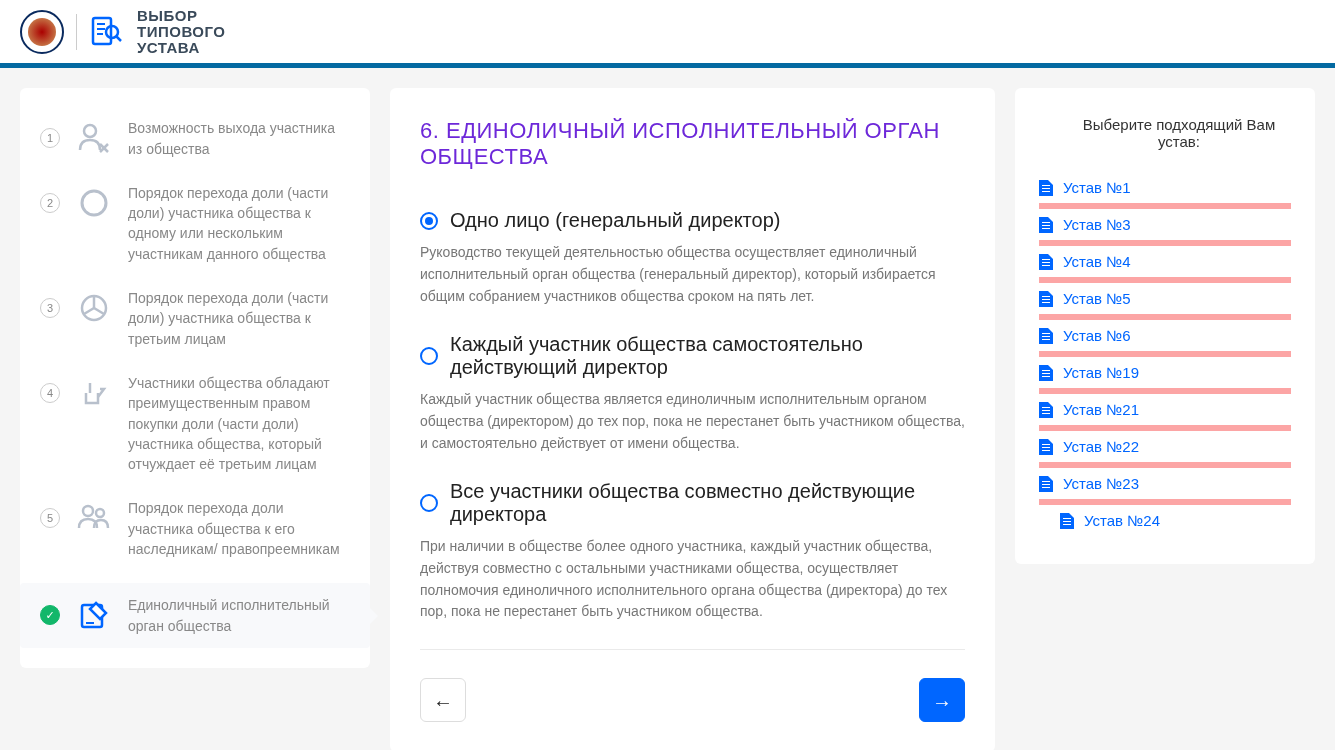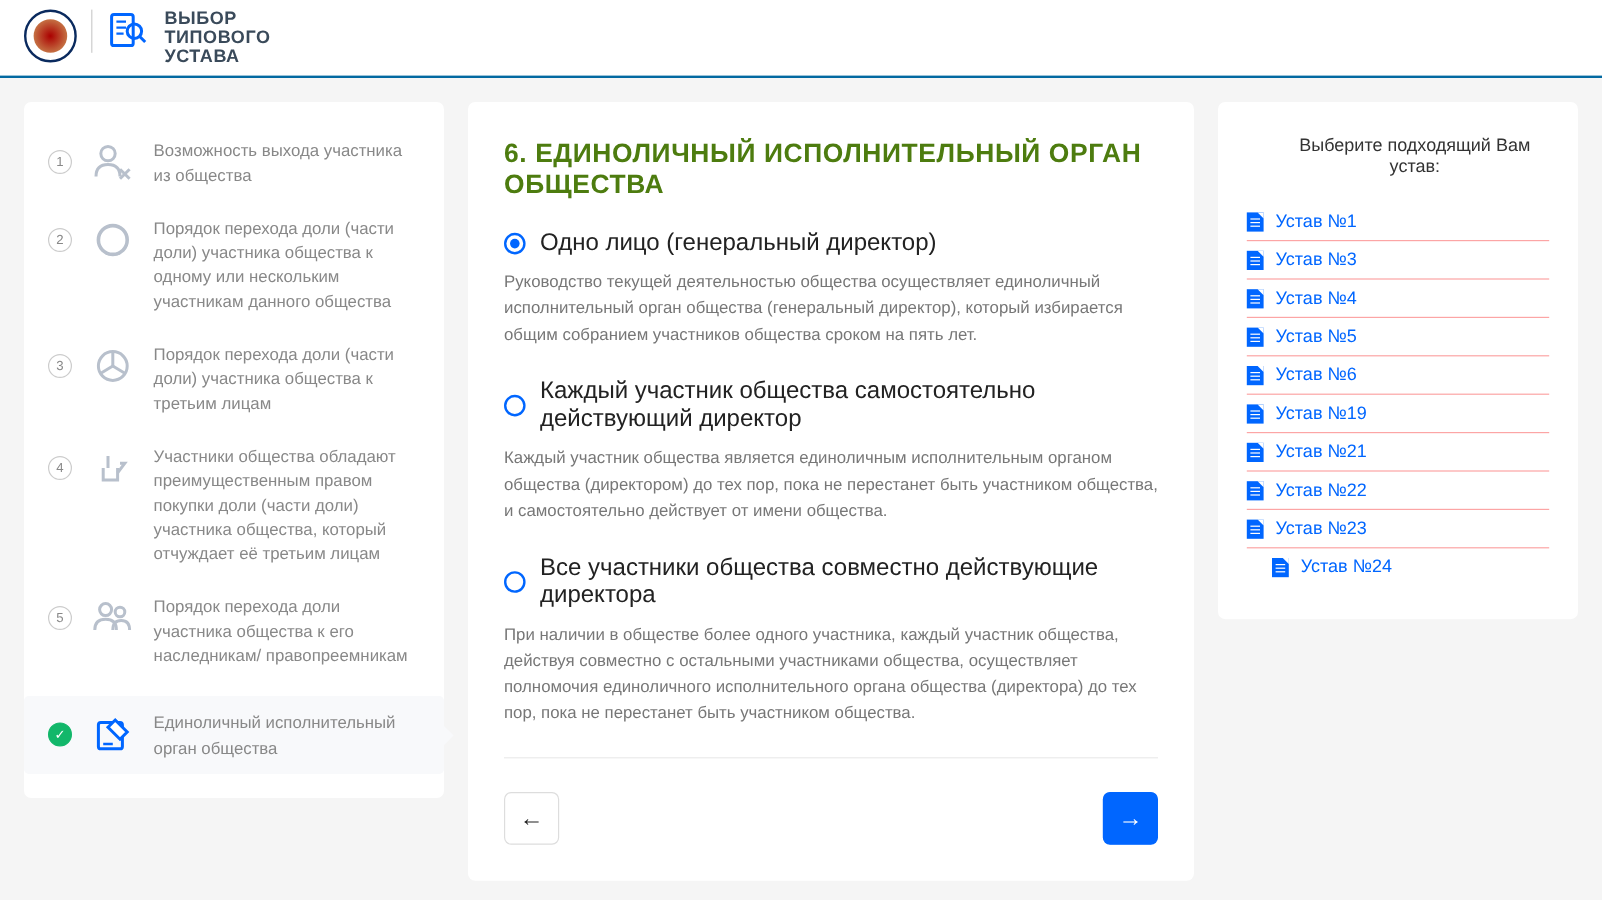--- a/index.html
+++ b/index.html
@@ -1,47 +1,47 @@
 <!DOCTYPE html>
 <html><head>
 <meta charset="utf-8">
 <style>
 * { margin: 0; padding: 0; box-sizing: border-box; }
 body { font-family: -apple-system, BlinkMacSystemFont, "Segoe UI", Arial, sans-serif; background: #f5f5f5; color: #333; width: 1335px; }
-.header { background: #fff; padding: 8px 20px; display: flex; align-items: flex-start; gap: 12px; border-bottom: 2px solid #0369a1; }
+.header { background: #fff; padding: 8px 20px; display: flex; align-items: center; gap: 12px; border-bottom: 5px solid #0369a1; }
 .logo-emblem { width: 44px; height: 44px; border-radius: 50%; border: 2px solid #0a2a5e; display: flex; align-items: center; justify-content: center; position: relative; }
 .logo-emblem-inner { width: 28px; height: 28px; border-radius: 50%; background: radial-gradient(circle, #a00, #d0a060); }
 .logo-doc { width: 36px; height: 36px; display: flex; align-items: center; justify-content: center; }
 .logo-divider { width: 1px; height: 36px; background: #ccc; }
 .header-title { font-family: "Arial Narrow", Arial, sans-serif; font-weight: bold; color: #3a4a5a; line-height: 1.05; font-size: 15px; letter-spacing: 0.5px; }
 .main { display: flex; gap: 20px; padding: 20px; align-items: flex-start; }
 .sidebar { width: 350px; background: #fff; border-radius: 6px; padding: 30px 20px 20px 20px; }
 .step { display: flex; gap: 14px; margin-bottom: 24px; align-items: flex-start; position: relative; }
 .step-badge { width: 20px; height: 20px; border-radius: 50%; border: 1px solid #ccc; font-size: 11px; color: #888; display: flex; align-items: center; justify-content: center; flex-shrink: 0; margin-top: 10px; }
 .step-badge.done { background: #12b76a; border-color: #12b76a; color: #fff; }
 .step-icon { width: 40px; height: 40px; flex-shrink: 0; display: flex; align-items: center; justify-content: center; }
 .step-text { font-size: 14px; color: #888; line-height: 1.45; flex: 1; }
 .step.active { background: #f8f9fb; margin: 0 -20px; padding: 12px 20px; border-radius: 4px; position: relative; }
 .step.active::after { content: ""; position: absolute; right: -8px; top: 50%; transform: translateY(-50%); width: 0; height: 0; border-left: 8px solid #f8f9fb; border-top: 8px solid transparent; border-bottom: 8px solid transparent; }
 .content { flex: 1; background: #fff; border-radius: 6px; padding: 30px 30px; }
-.content h2 { font-family: "Arial Narrow", Arial, sans-serif; font-size: 22px; color: #4d7c0f; font-weight: 700; letter-spacing: 0.5px; margin-bottom: 24px; }
+.content h2 { font-family: "Arial Narrow", Arial, sans-serif; font-size: 22px; color: #6d28d9; font-weight: 400; letter-spacing: 0.5px; margin-bottom: 39px; }
 .option { margin-bottom: 26px; }
 .option-head { display: flex; align-items: center; gap: 12px; margin-bottom: 10px; cursor: pointer; }
 .radio { width: 18px; height: 18px; border: 2px solid #0066ff; border-radius: 50%; display: flex; align-items: center; justify-content: center; flex-shrink: 0; }
 .radio.checked::after { content: ""; width: 8px; height: 8px; background: #0066ff; border-radius: 50%; }
 .option-label { font-size: 20px; color: #222; }
 .option-desc { font-size: 14px; color: #777; line-height: 1.55; }
 .divider { border: none; border-top: 1px solid #eaeaea; margin: 26px 0 28px 0; }
 .nav-row { display: flex; justify-content: space-between; }
 .nav-btn { width: 46px; height: 44px; border-radius: 6px; display: flex; align-items: center; justify-content: center; cursor: pointer; font-size: 20px; }
 .nav-btn.back { background: #fff; border: 1px solid #ddd; color: #222; }
 .nav-btn.next { background: #0066ff; border: 1px solid #0066ff; color: #fff; }
 .rightbar { width: 300px; background: #fff; border-radius: 6px; padding: 28px 24px; }
 .rightbar-title { font-size: 15px; color: #333; margin-bottom: 22px; text-align: center; margin-left: 28px; }
-.doc-link { display: flex; align-items: center; gap: 10px; padding: 7px 0; border-bottom: 1px solid #fca5a5; color: #0066ff; font-size: 15px; cursor: pointer; }
+.doc-link { display: flex; align-items: center; gap: 10px; padding: 7px 0; border-bottom: 6px solid #fca5a5; color: #0066ff; font-size: 15px; cursor: pointer; }
 .doc-link:last-child { border-bottom: none; padding-left: 21px; }
 .doc-icon { width: 14px; height: 16px; background: #0066ff; position: relative; flex-shrink: 0; }
 .doc-icon::before { content: ""; position: absolute; top: 0; right: 0; width: 0; height: 0; border-left: 5px solid transparent; border-top: 5px solid #fff; }
 .doc-icon::after { content: ""; position: absolute; top: 5px; left: 3px; right: 3px; height: 1px; background: #fff; box-shadow: 0 3px 0 #fff, 0 6px 0 #fff; }
 </style>
 </head>
 <body>
 
 <div class="header">
   <div class="logo-emblem">

